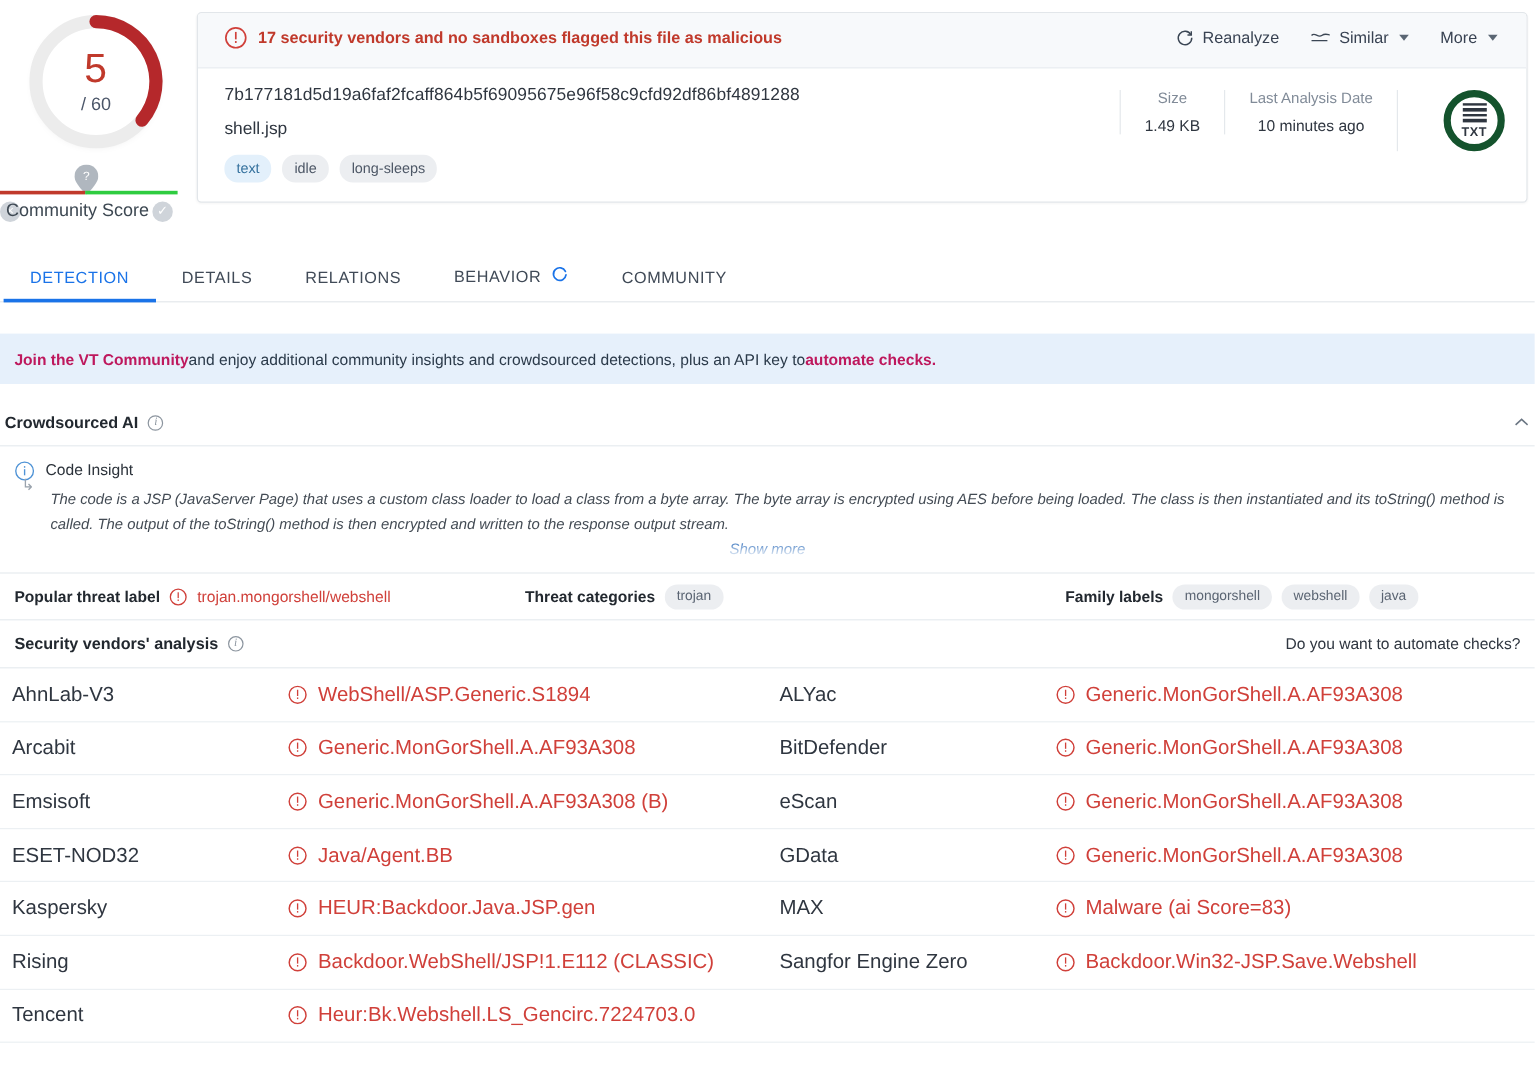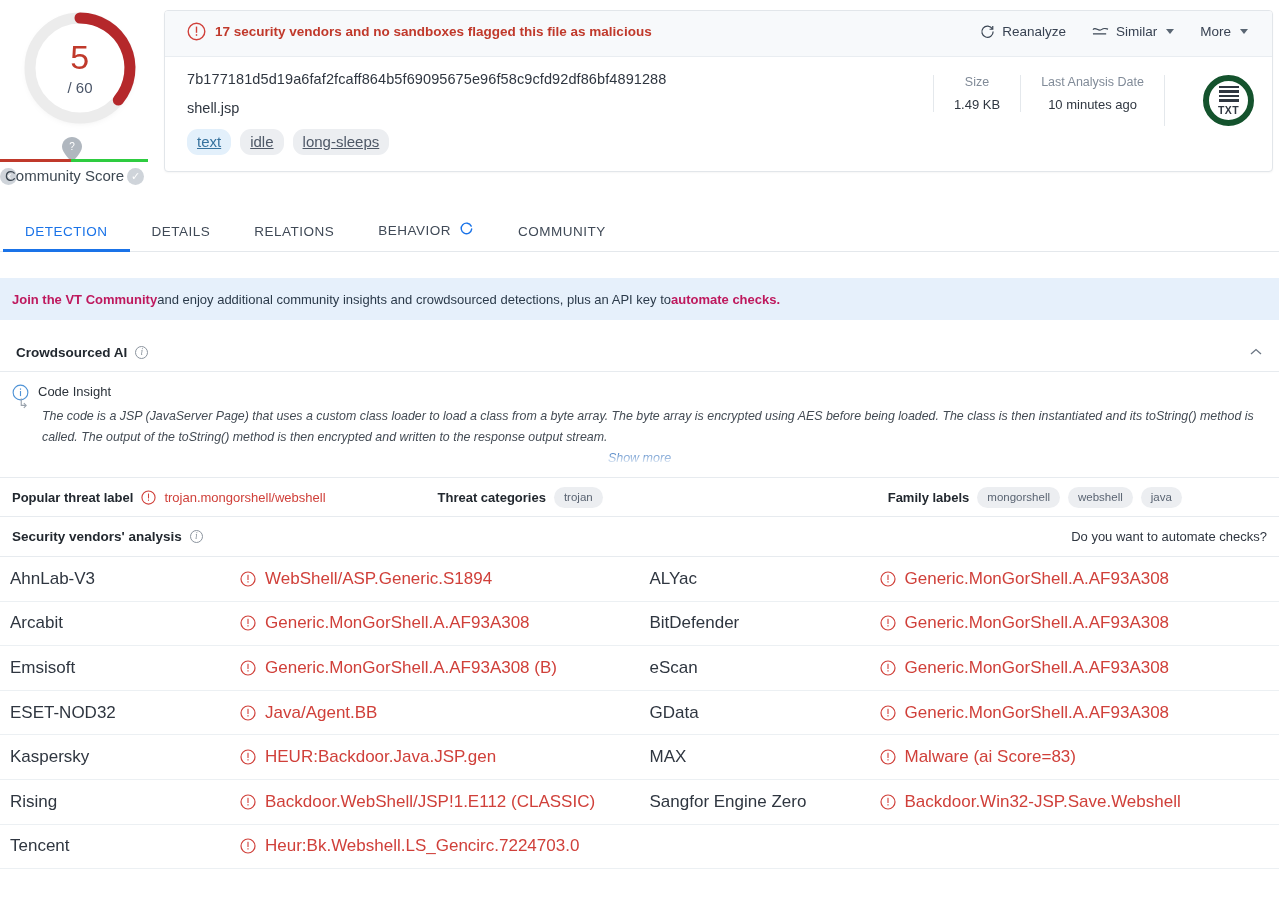--- a/index.html
+++ b/index.html
@@ -82,21 +82,21 @@
     border-top: 5px solid #5a6673; margin-left: 2px;
   }
 
   .file-card-body { display: flex; padding: 14px 18px 16px 22px; }
   .file-main { flex: 1 1 auto; min-width: 0; }
   .file-hash { font-size: 14.5px; color: #2f3640; letter-spacing: .1px; }
   .file-name { font-size: 14.5px; color: #2f3640; margin-top: 13px; }
   .tag-row { margin-top: 13px; display: flex; gap: 9px; }
   .tag {
     background: #eceef1; color: #4d5766; border-radius: 11px;
-    font-size: 15px; padding: 4px 10px 5px; cursor: pointer; text-decoration: underline;
+    font-size: 12px; padding: 4px 10px 5px; cursor: pointer;
   }
   .tag.blue { background: #e3f0fb; color: #36729e; }
 
   .file-meta { display: flex; align-items: flex-start; padding-top: 4px; }
   .meta-block { padding: 0 20px; border-left: 1px solid #e4e8ec; text-align: center; }
   .meta-k { font-size: 12.5px; color: #818b98; }
   .meta-v { font-size: 13px; color: #2f3640; margin-top: 8px; white-space: nowrap; }
   .ftype {
     margin-left: 18px; width: 51px; height: 51px; border-radius: 50%;
     border: 6px solid #14532d; display: flex; flex-direction: column;
@@ -132,21 +132,21 @@
     display: flex; align-items: center;
     padding: 0 12px;
     font-size: 13px; color: #2b3a4a;
     margin-top: 26px;
   }
   .banner a { color: #be185d; font-weight: bold; cursor: pointer; }
 
   
   .section-head {
     display: flex; align-items: center;
-    height: 38px; padding: 0 16px;
+    height: 38px; padding: 0 4px;
     border-bottom: 1px solid #e7ebef;
     margin-top: 14px;
   }
   .section-title { font-size: 13.5px; font-weight: bold; color: #22282f; }
   .info-i {
     width: 13px; height: 13px; border-radius: 50%;
     border: 1px solid #8b949e; color: #8b949e;
     font-size: 9.5px; line-height: 11px; text-align: center;
     margin-left: 8px; font-family: "Liberation Serif", serif; font-style: italic;
   }

